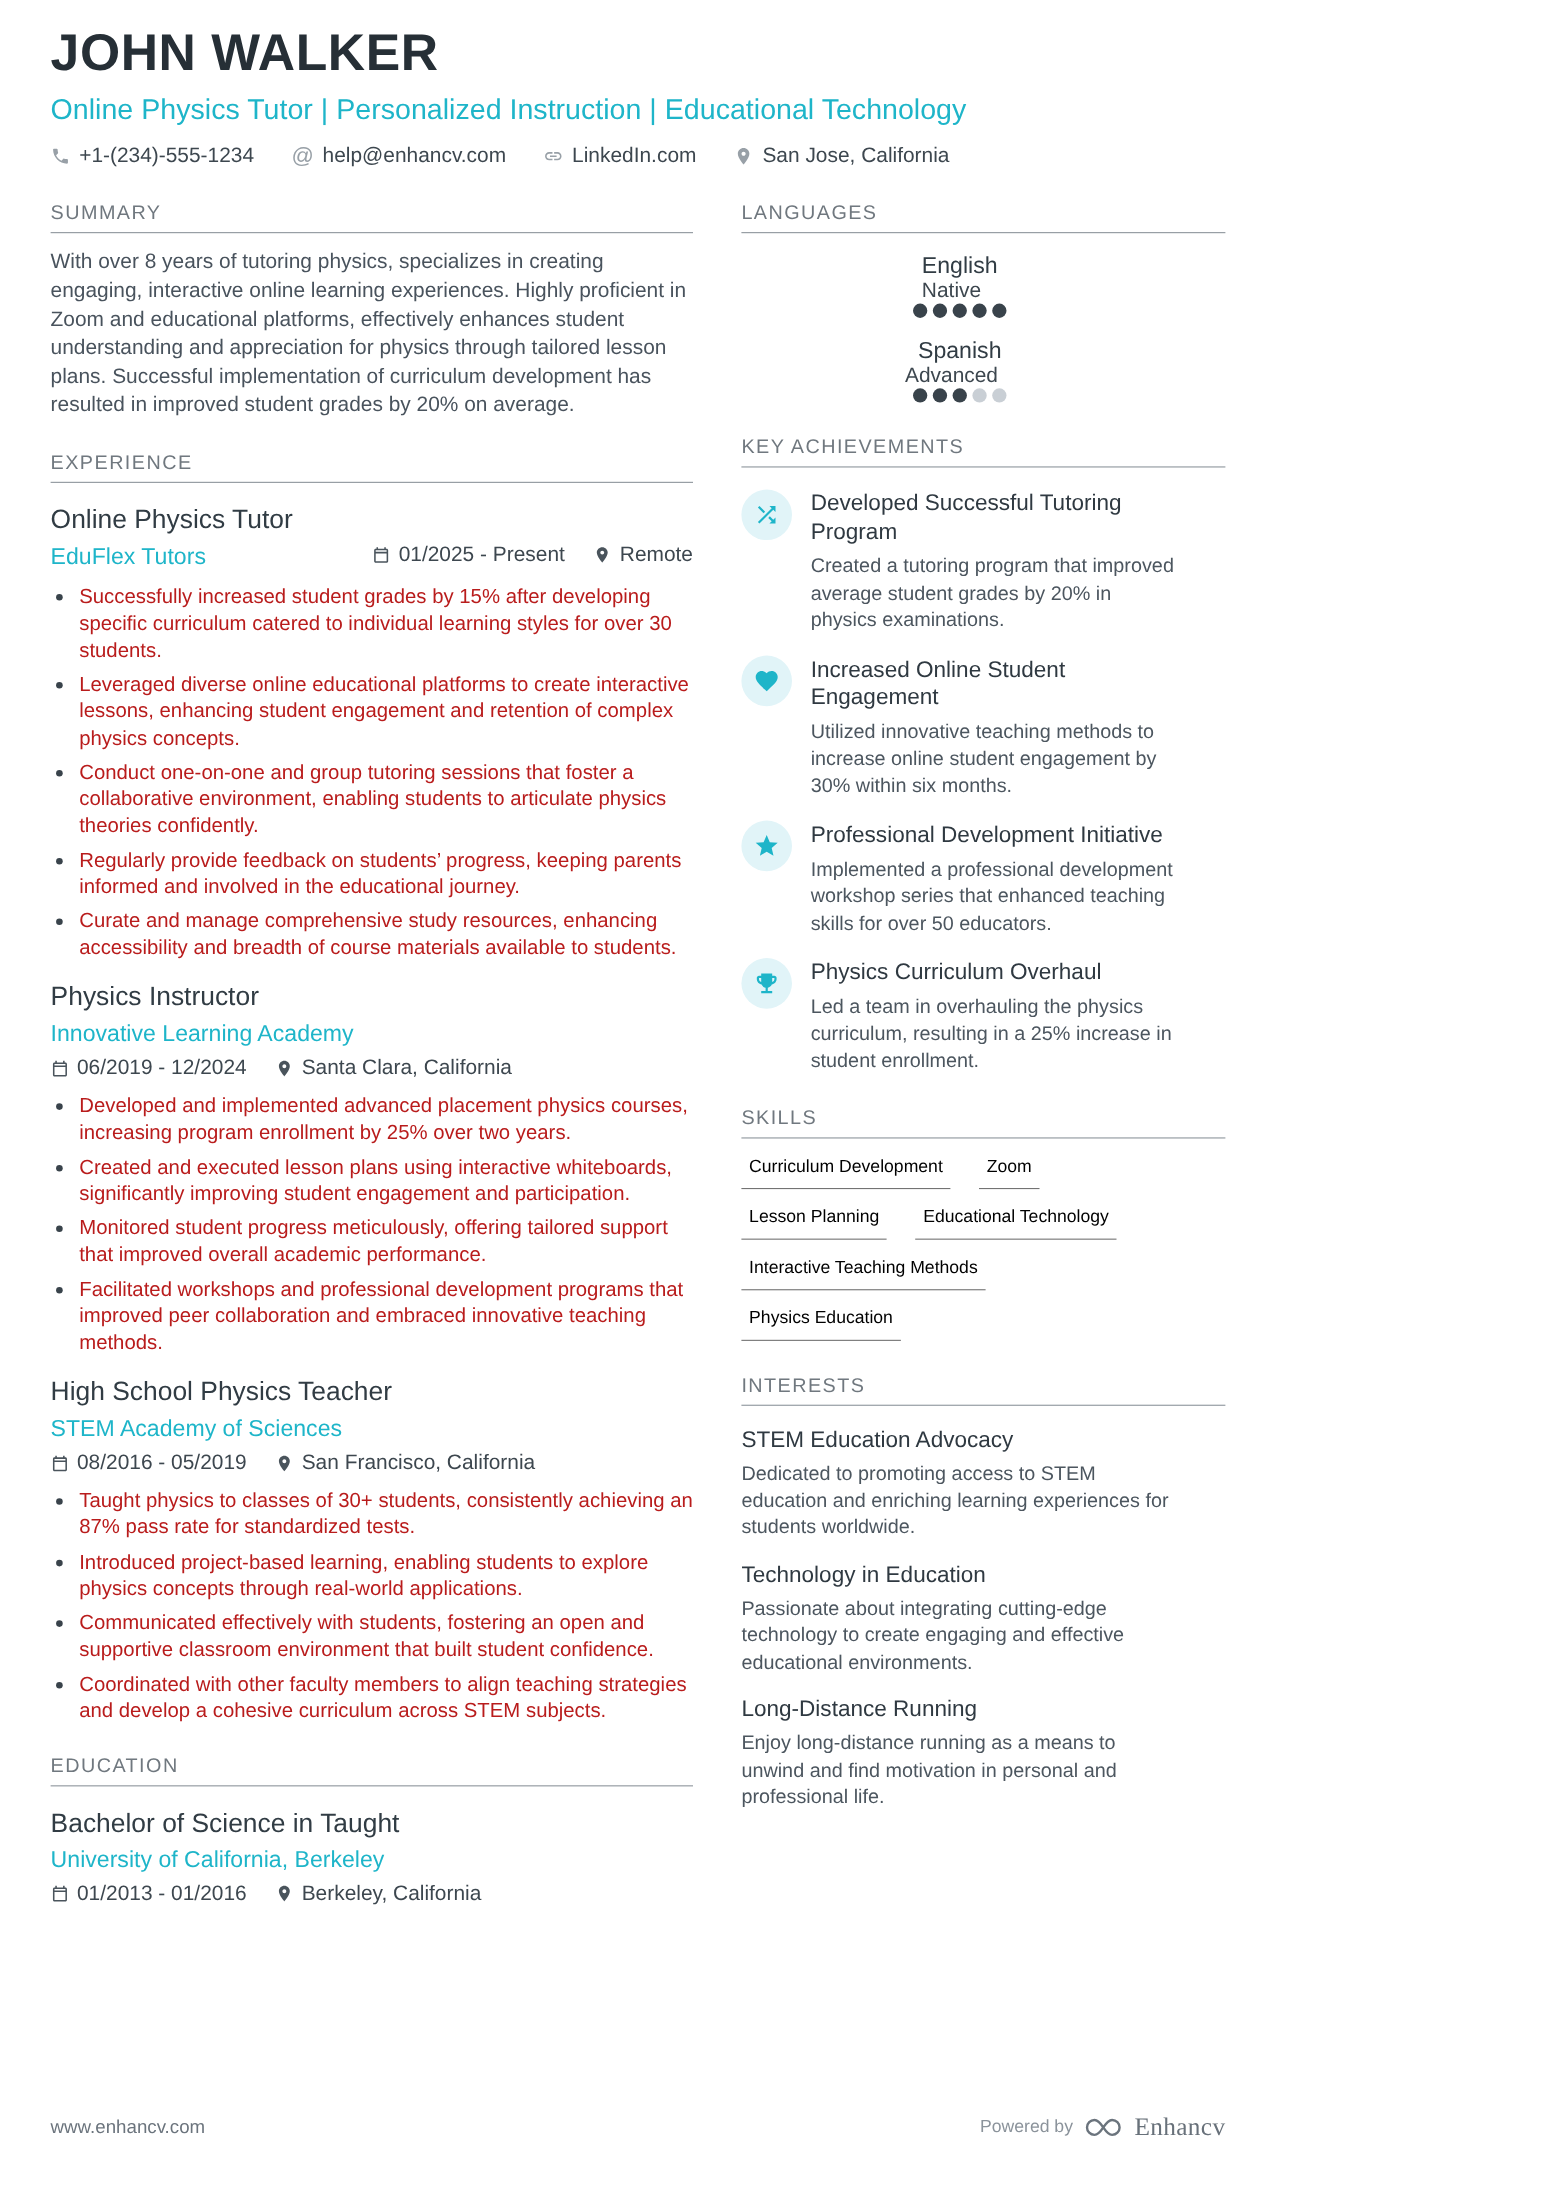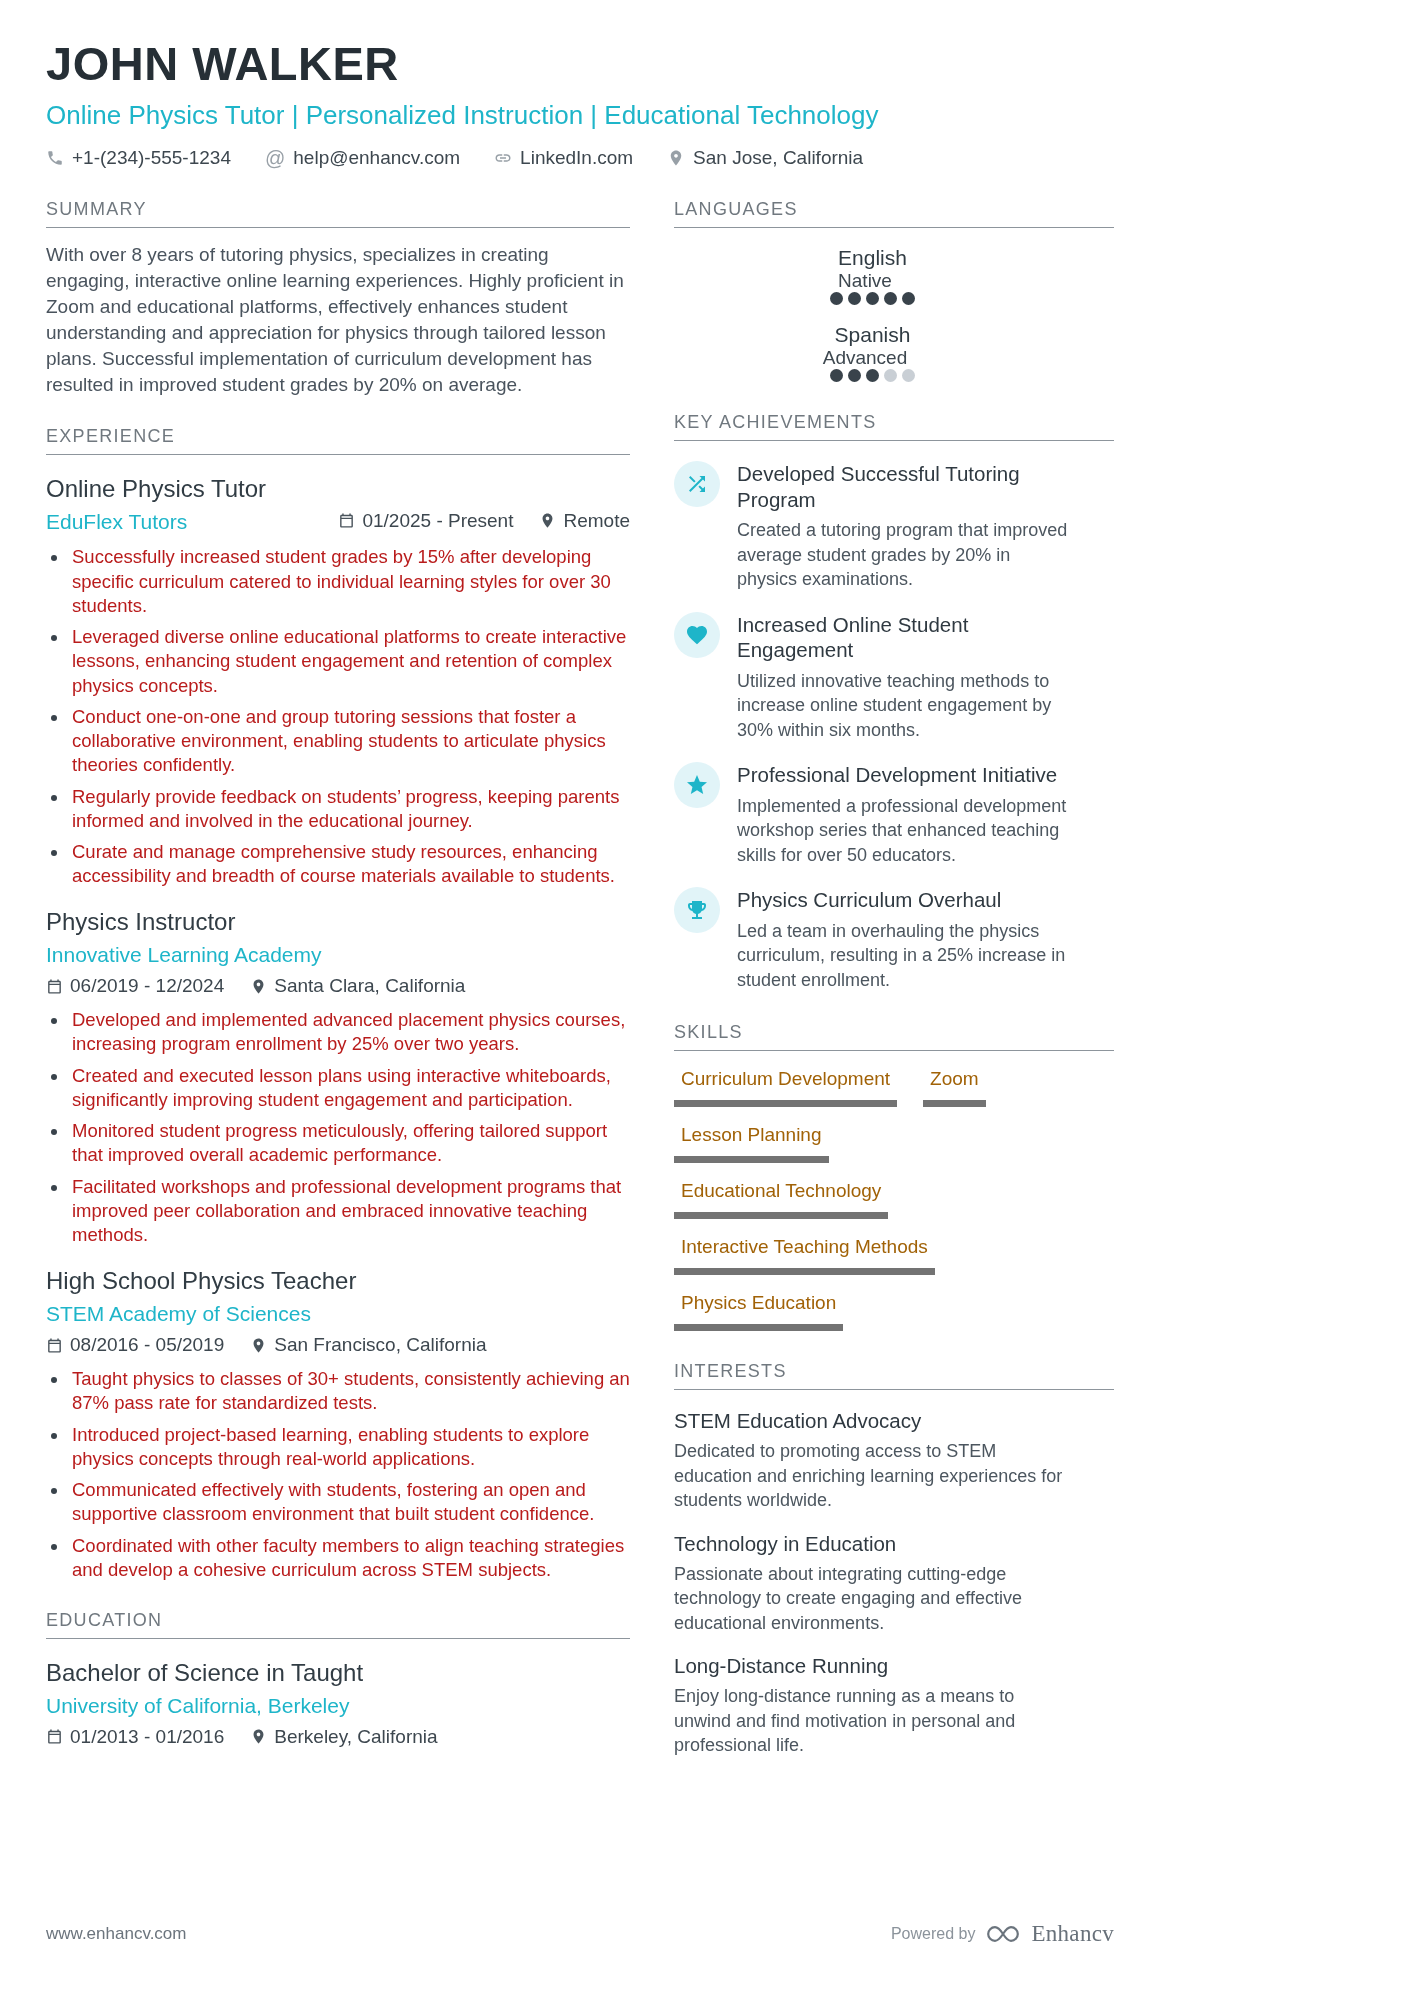--- a/index.html
+++ b/index.html
@@ -1,19 +1,19 @@
 <!DOCTYPE html>
 <html style="--accent: #1eb5c9;"><head>
 <meta charset="utf-8">
 <style>
   :root{ --accent:#1eb5c9; }
   html,body{margin:0;padding:0;background:#ffffff;}
   .page{
     width:1160px;height:1995px;box-sizing:border-box;
-    padding:36px 46px 0;position:relative;overflow:hidden;
+    padding:20px 46px 0;position:relative;overflow:hidden;
     font-family:"Liberation Sans","DejaVu Sans",sans-serif;color:#3e4850;background:#fff;
   }
   
   h1.name{font-size:47px;font-weight:800;color:#262f36;margin:0;letter-spacing:.5px;}
   .tagline{font-size:26px;color:var(--accent);margin-top:9px;}
   .contacts{display:flex;gap:34px;margin-top:16px;font-size:19px;color:#3d474f;align-items:center;flex-wrap:nowrap;}
   .contact{display:flex;align-items:center;gap:8px;}
   .contact svg{width:18px;height:18px;fill:#98a0a7;flex:0 0 auto;}
   .at-icon{color:#98a0a7;font-size:20px;line-height:1;}
   
@@ -50,21 +50,21 @@
   .dot.filled{background:#39434b;}
   
   .ach-item{display:flex;gap:17px;margin-top:20px;width:397px;}
   .ach-icon{flex:0 0 46px;width:46px;height:46px;border-radius:50%;background:#e1f4f8;display:flex;align-items:center;justify-content:center;}
   .ach-icon svg{width:24px;height:24px;fill:var(--accent);}
   .ach-body{min-width:0;}
   .ach-title{font-size:20.5px;color:#2f3941;line-height:1.25;}
   .ach-text{font-size:18px;color:#4c565f;line-height:1.36;margin-top:6px;}
   
   .skills-wrap{width:402px;display:flex;flex-wrap:wrap;}
-  .skill{font-size:19px;color:#a16207;padding:0 7px 10px;border-bottom:7px solid #737373;margin:17px 26px 0 0;white-space:nowrap;}
+  .skill{font-size:16px;color:#000000;padding:0 7px 10px;border-bottom:1px solid #737373;margin:17px 26px 0 0;white-space:nowrap;}
   
   .int-item{width:397px;margin-top:19px;}
   .int-title{font-size:20.5px;color:#2f3941;}
   .int-text{font-size:18px;color:#4c565f;line-height:1.36;margin-top:6px;}
   
   footer{position:absolute;left:46px;right:46px;bottom:48px;display:flex;justify-content:space-between;align-items:center;}
   .site{font-size:17px;color:#6b747d;}
   .powered{display:flex;align-items:center;gap:11px;}
   .powered-label{font-size:16px;color:#8b939b;}
   .brand{font-size:23px;color:#68717a;letter-spacing:.3px;font-family:Liberation Serif, serif;}

